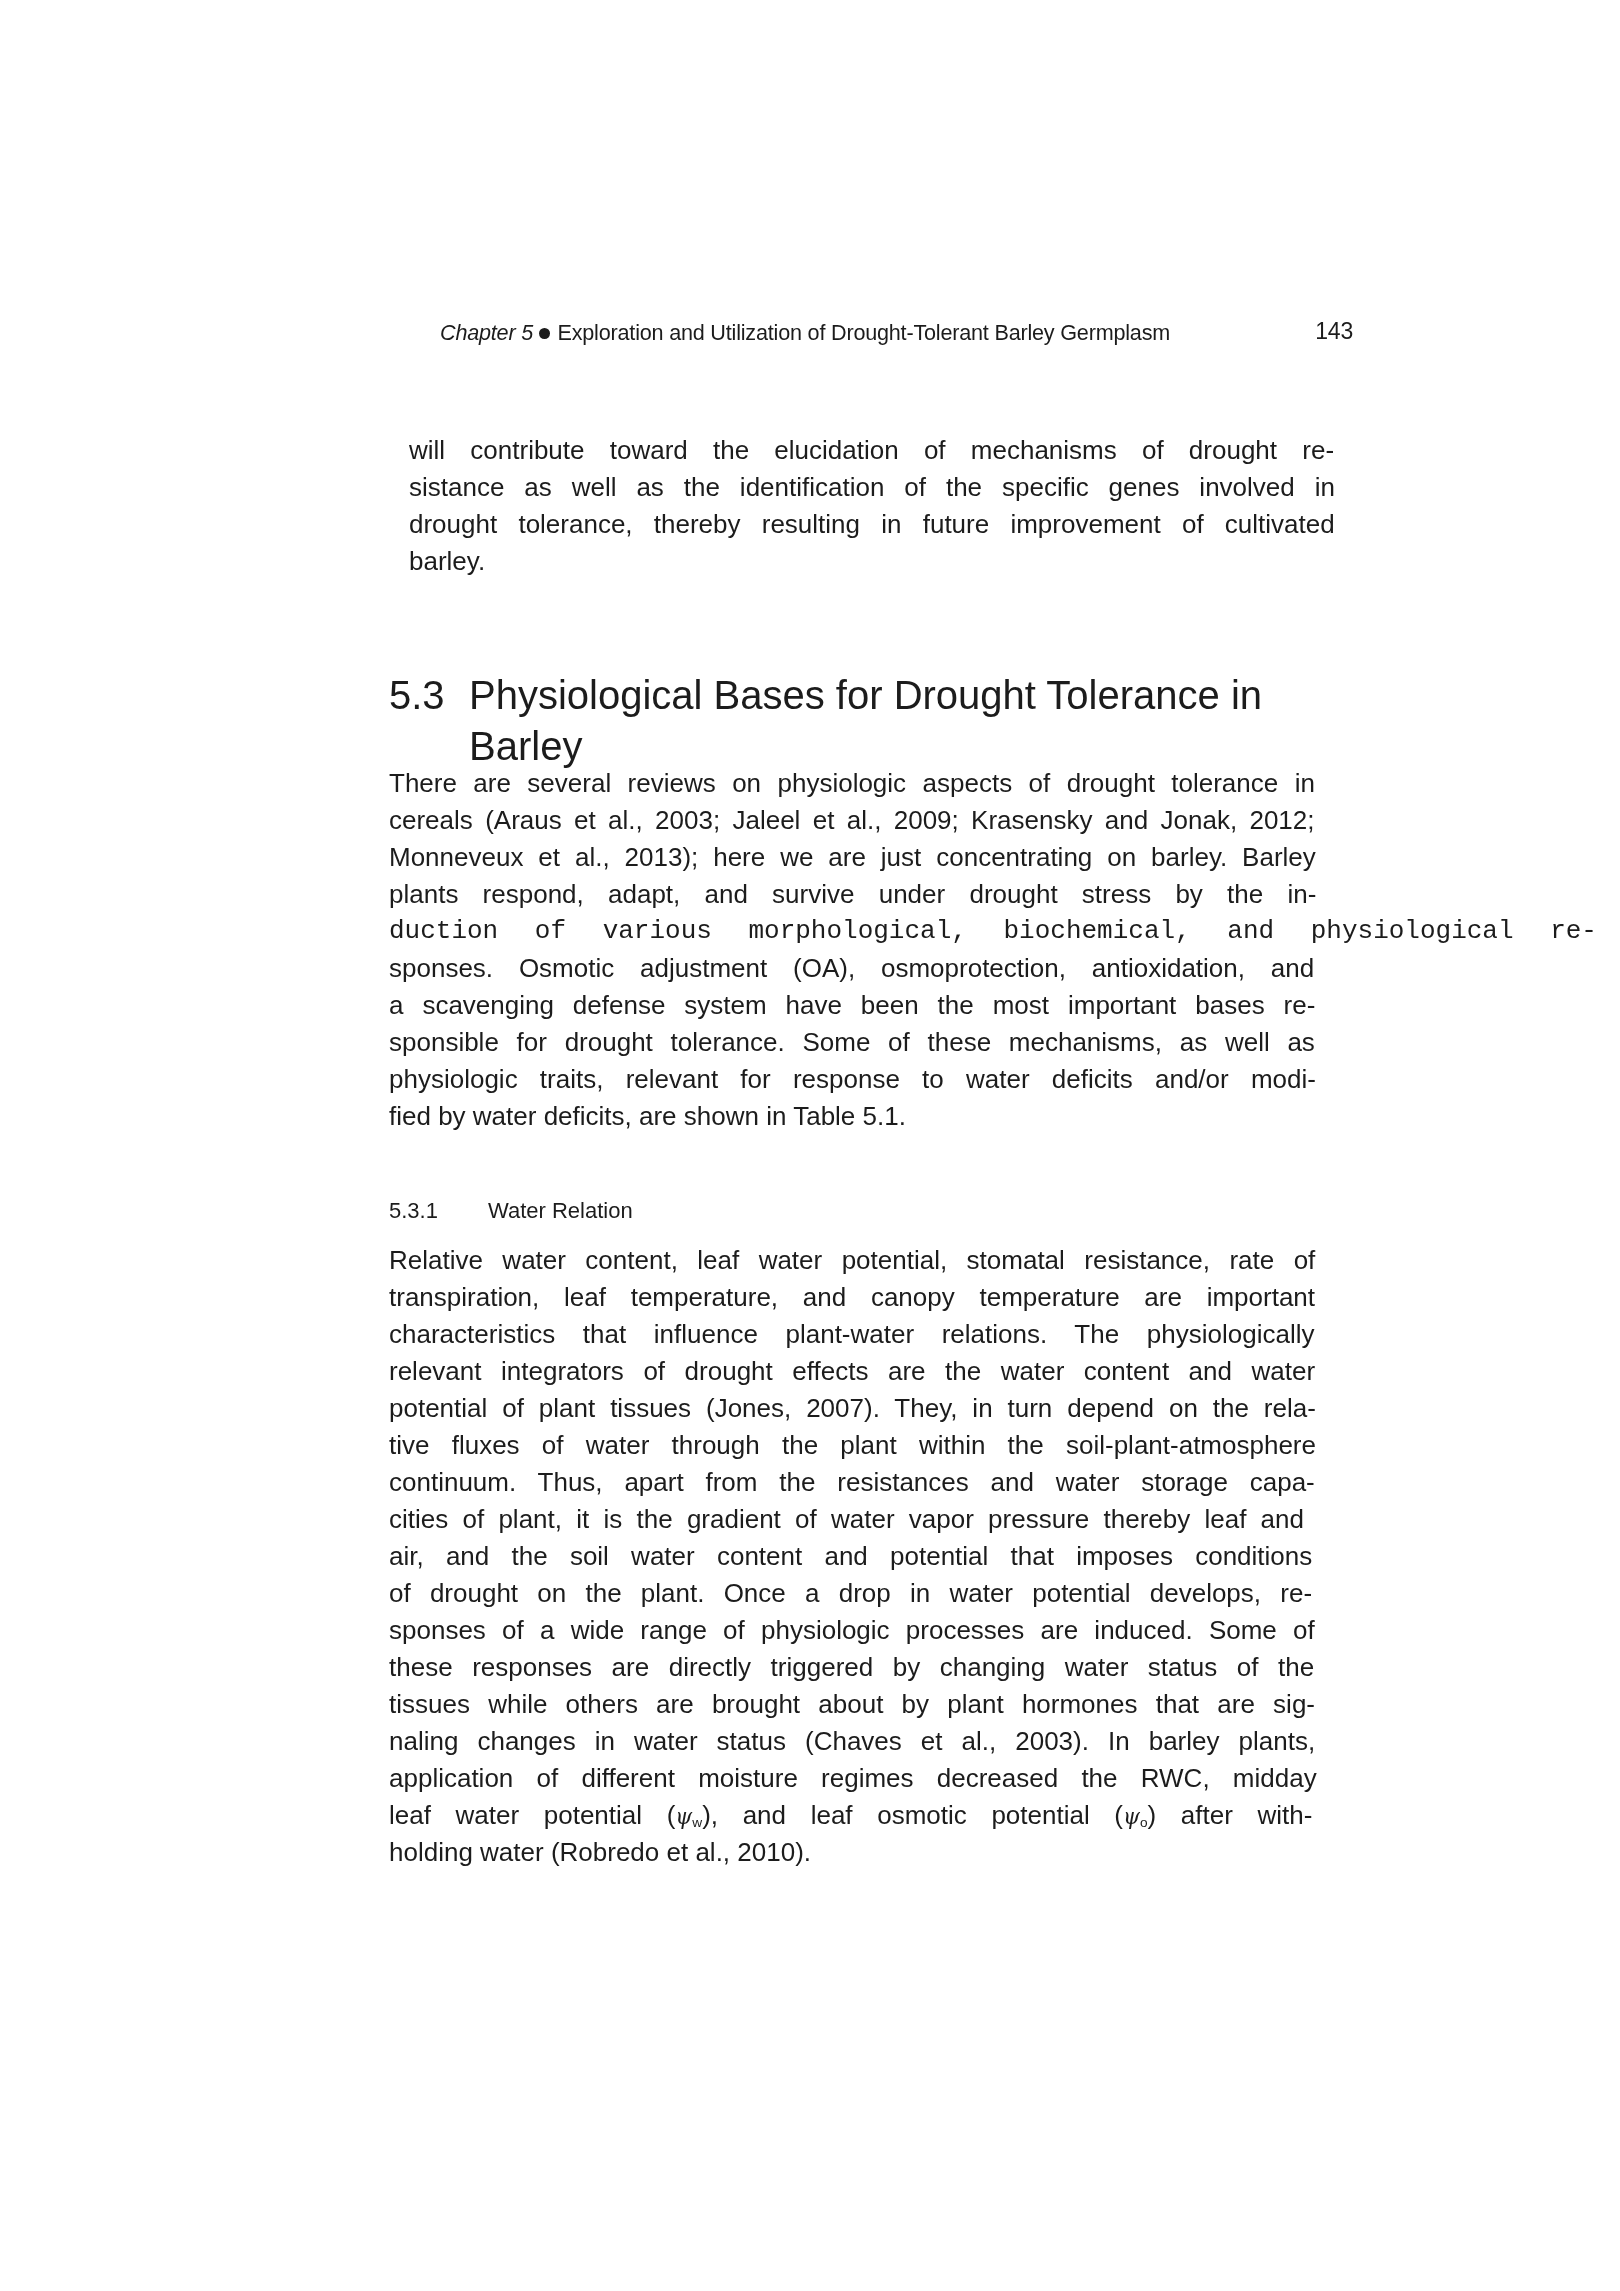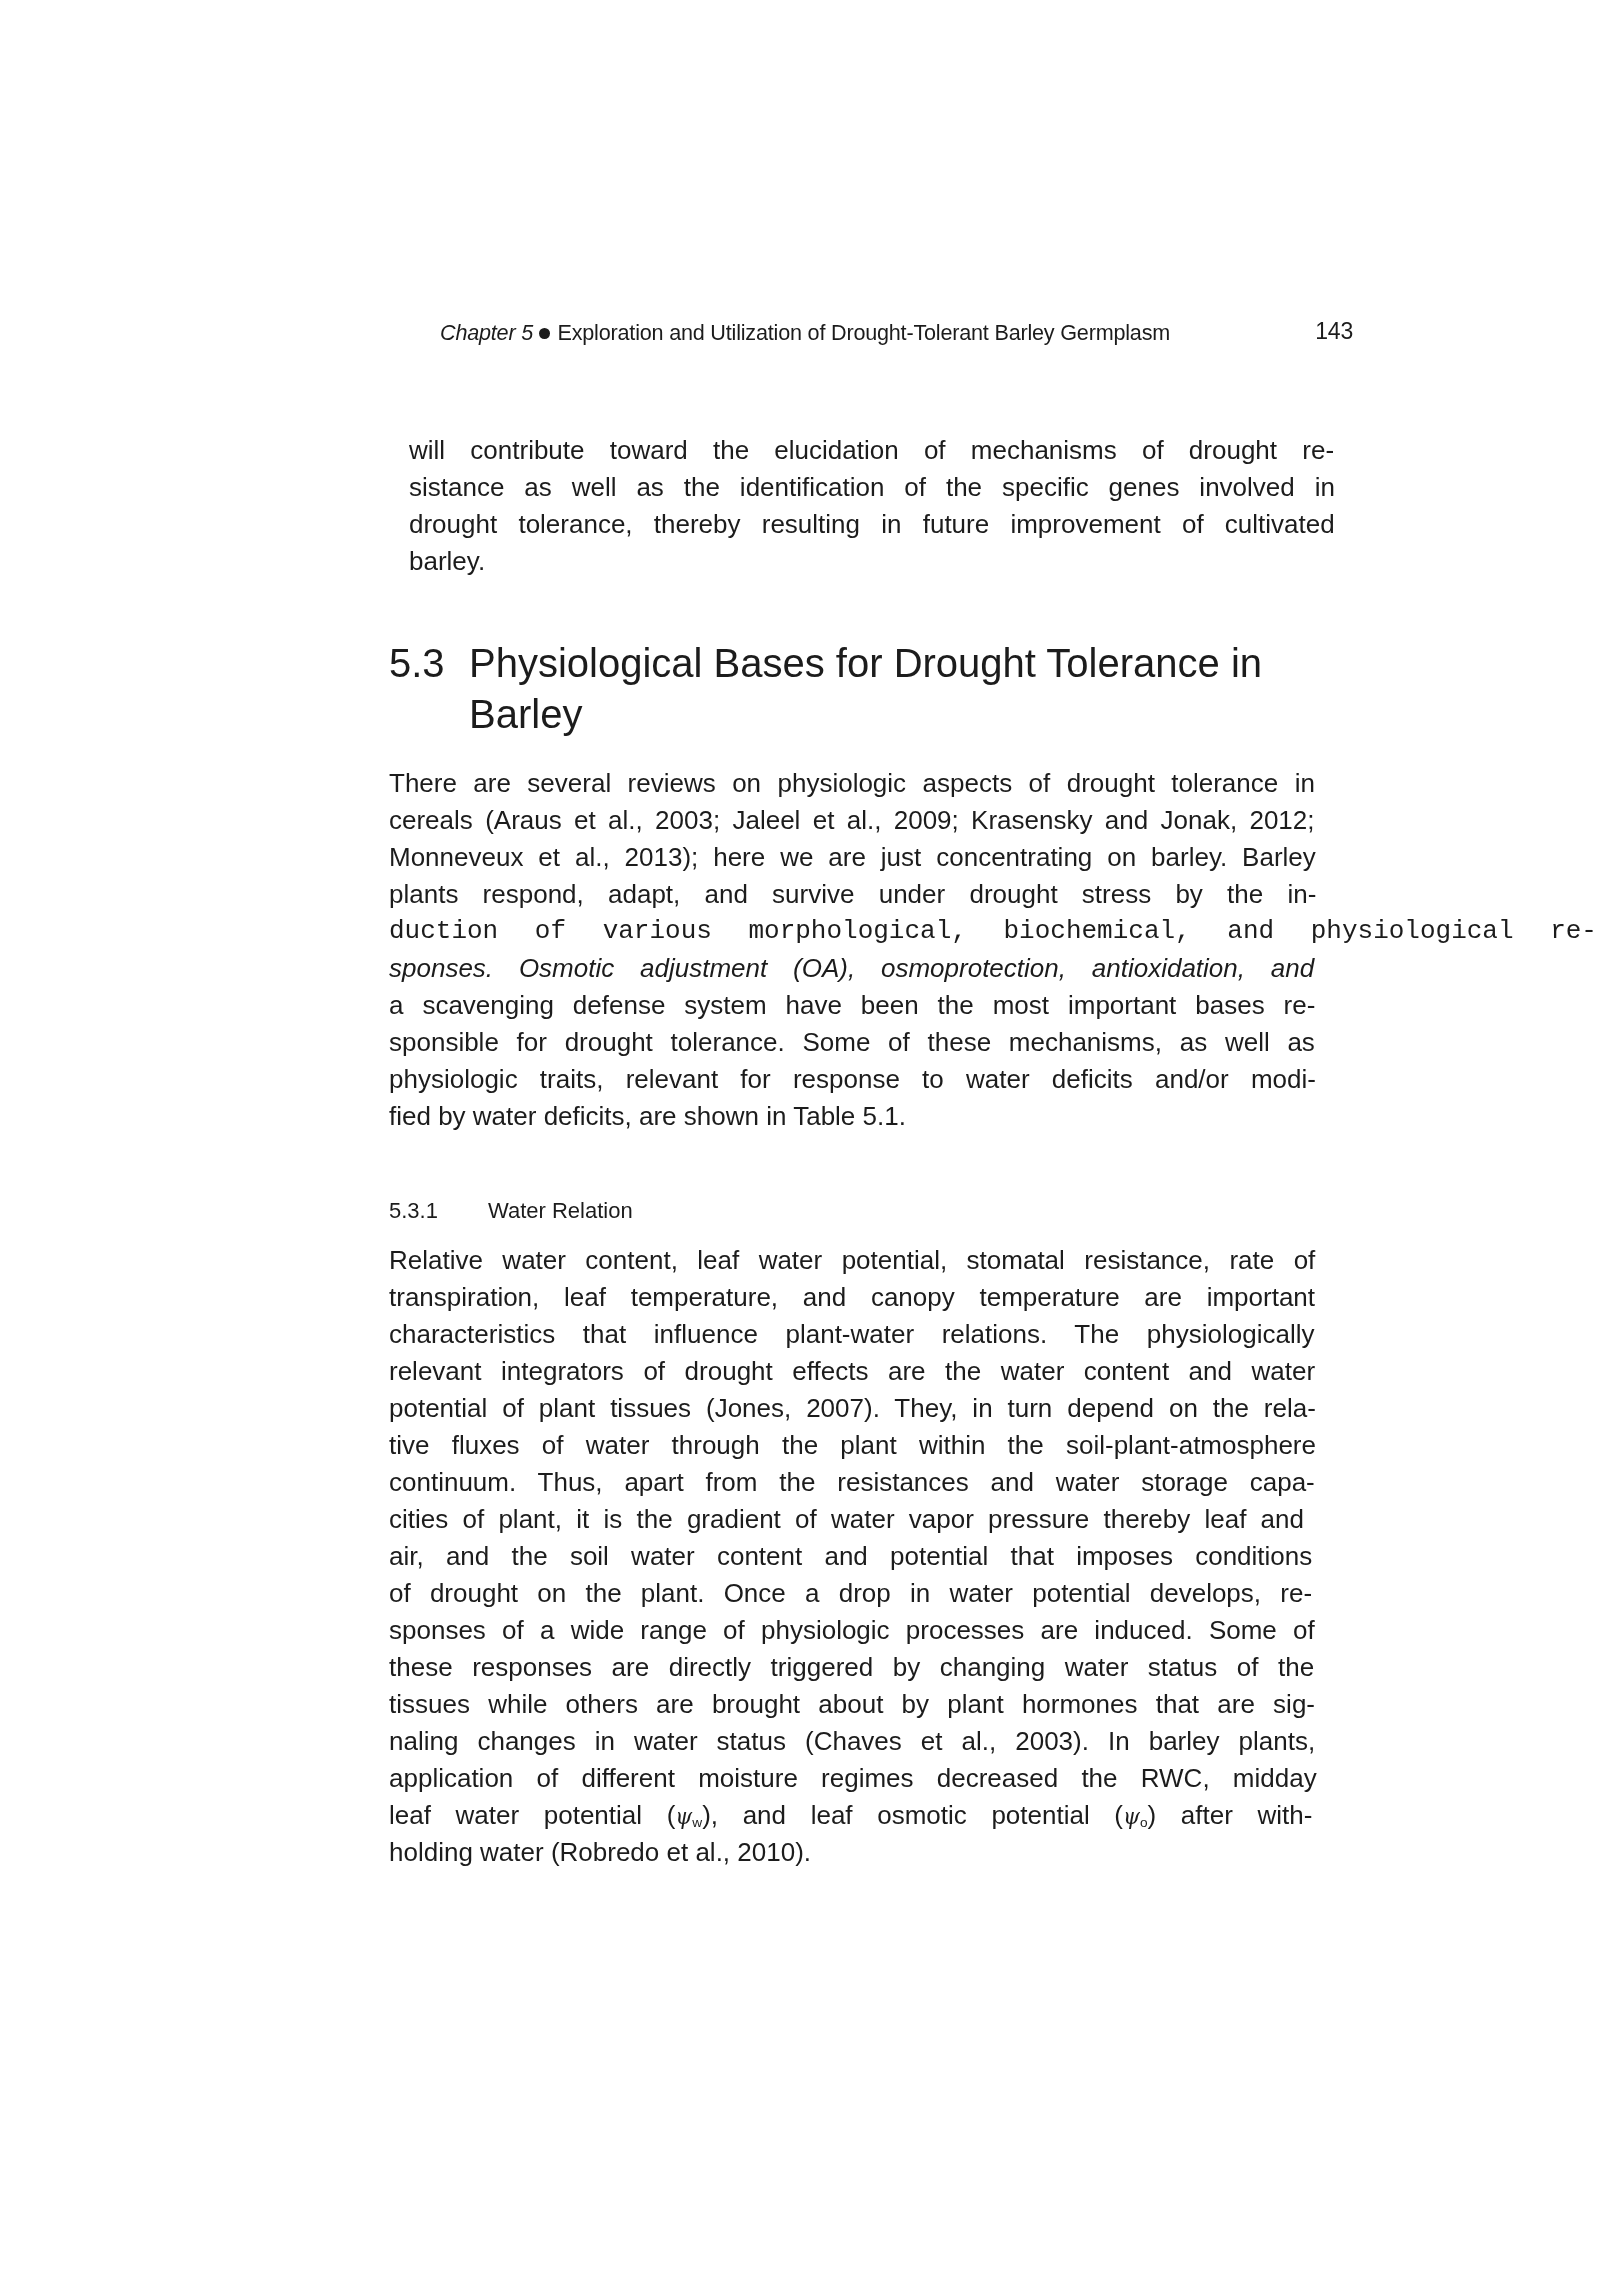--- a/index.html
+++ b/index.html
@@ -9,21 +9,21 @@
                     font-size: 21.6px; letter-spacing: -0.2px; white-space: nowrap; }
     .running-head .chap { font-style: italic; }
     .running-head .bullet { display: inline-block; width: 10.8px; height: 10.8px; border-radius: 50%;
                     background: #1c1c1c; margin: 0 7.8px 2px 5.9px; vertical-align: middle; }
     .running-head .pnum { position: absolute; right: 0; top: -2px; font-size: 23px; }
     .block { position: absolute; left: 389px; width: 915px; }
     .line { display: block; height: 37px; line-height: 37px; font-size: 26px;
             white-space: nowrap; text-align: justify; text-align-last: justify; }
     .line.last { text-align-last: left; }
     .h2 { position: absolute; left: 389px; top: 638px; font-size: 40px; line-height: 51px; }
-    .h2 .num { display: inline-block; width: 80px; }
+    .h2 .num { display: inline-block; width: 80px; margin-top: 32px; }
     .h2 .l2 { padding-left: 80px; display: block; }
     .h3 { position: absolute; left: 389px; top: 1189px; font-size: 22px; line-height: 43px; }
     .h3 .num { display: inline-block; width: 99px; }
     sub { font-size: 13.7px; vertical-align: -2.9px; line-height: 0; }
     .psi { font-style: italic; font-family: "DejaVu Serif", serif; font-size: 21.6px; }
   </style>
 </head>
 <body>
 
 <div class="running-head">
@@ -42,21 +42,21 @@
   <span class="num">5.3</span><span>Physiological Bases for Drought Tolerance in</span>
   <span class="l2">Barley</span>
 </div>
 
 <div class="block" style="top:765px;">
   <span class="line" style="display: block; word-spacing: 9.2px;">There are several reviews on physiologic aspects of drought tolerance in</span>
   <span class="line" style="display: block; word-spacing: 5.1px;">cereals (Araus et al., 2003; Jaleel et al., 2009; Krasensky and Jonak, 2012;</span>
   <span class="line" style="display: block; word-spacing: 7.7px;">Monneveux et al., 2013); here we are just concentrating on barley. Barley</span>
   <span class="line" style="display: block; word-spacing: 17px;">plants respond, adapt, and survive under drought stress by the in-</span>
   <span class="line" style="display: block; word-spacing: 21px; font-family: Liberation Mono, monospace;">duction of various morphological, biochemical, and physiological re-</span>
-  <span class="line" style="display: block; word-spacing: 18.6px; font-style: italic;">sponses. Osmotic adjustment (OA), osmoprotection, antioxidation, and</span>
+  <span class="line" style="display: block; word-spacing: 18.6px;">sponses. Osmotic adjustment (OA), osmoprotection, antioxidation, and</span>
   <span class="line" style="display: block; word-spacing: 11.7px;">a scavenging defense system have been the most important bases re-</span>
   <span class="line" style="display: block; word-spacing: 10.5px;">sponsible for drought tolerance. Some of these mechanisms, as well as</span>
   <span class="line" style="display: block; word-spacing: 15px;">physiologic traits, relevant for response to water deficits and/or modi-</span>
   <span class="line last">fied by water deficits, are shown in Table 5.1.</span>
 </div>
 
 <div class="h3">
   <span class="num">5.3.1</span><span>Water Relation</span>
 </div>
 

